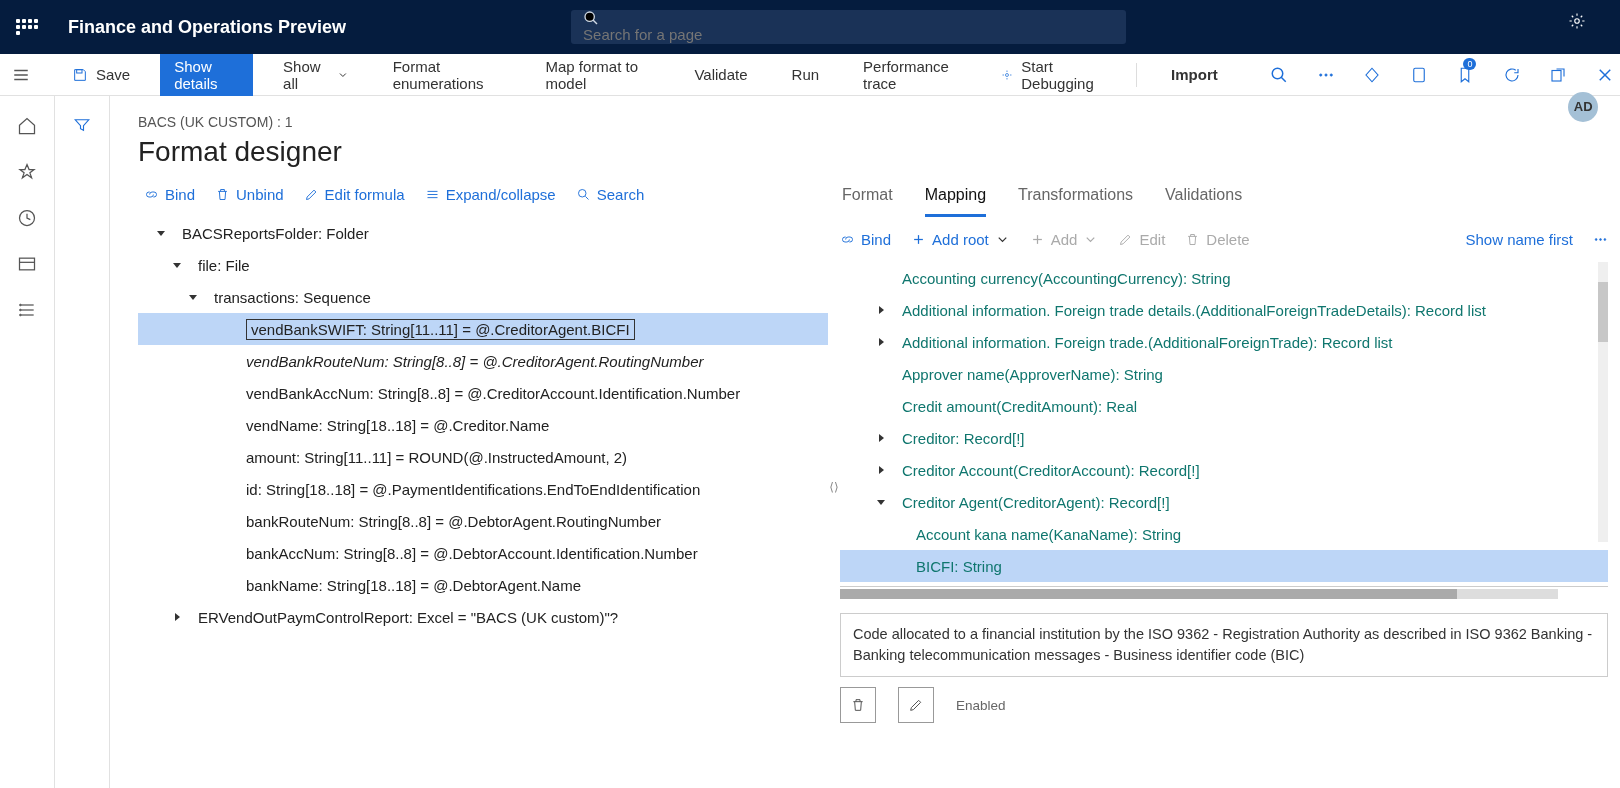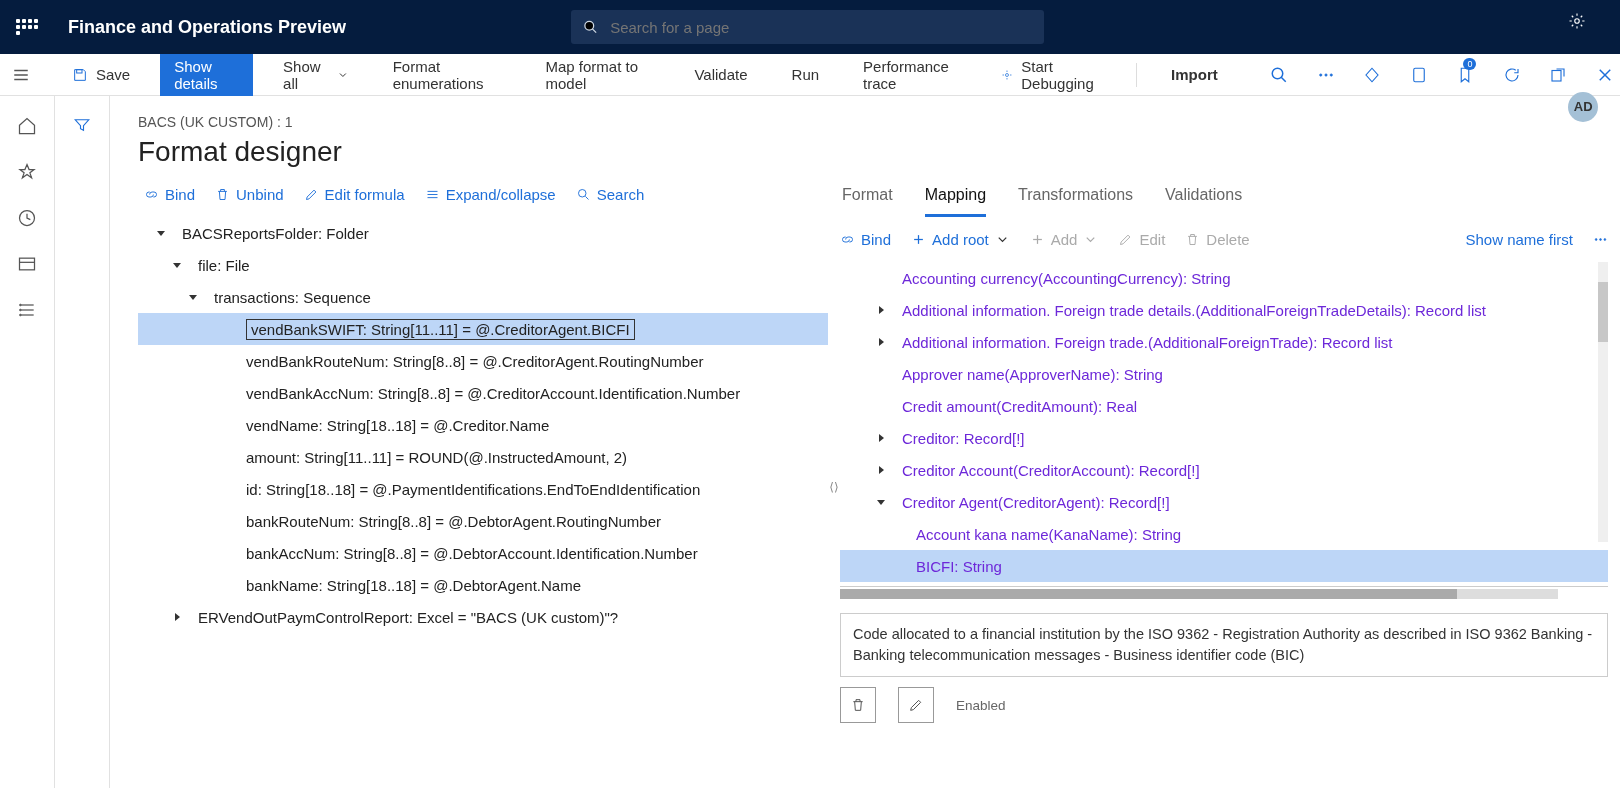--- a/index.html
+++ b/index.html
@@ -3,21 +3,21 @@
 <meta charset="utf-8">
 <style>
 * { box-sizing: border-box; margin: 0; padding: 0; font-family: "Segoe UI", Arial, sans-serif; }
 body { width: 1620px; height: 788px; overflow: hidden; background: #fff; }
 
 
 .topbar { height: 54px; background: #051c3e; color: #fff; display: flex; align-items: center; padding: 0 16px; }
 .topbar .waffle { width: 24px; display: flex; flex-wrap: wrap; gap: 2px; margin-right: 28px; }
 .topbar .waffle span { width: 4px; height: 4px; background: #fff; border-radius: 1px; }
 .topbar .app-title { font-size: 18px; font-weight: 700; }
-.topbar .search-box { margin-left: 225px; width: 473px; height: 34px; background: #1a3257; border-radius: 3px; display: flex; align-items: center; padding: 0 12px; color: #cfd8e3; }
+.topbar .search-box { margin-left: 225px; width: 555px; height: 34px; background: #1a3257; border-radius: 3px; display: flex; padding: 0 12px; color: #cfd8e3; flex-direction: column; }
 .topbar .search-box svg { width: 16px; height: 16px; margin-right: 12px; stroke: #cfd8e3; }
 .topbar .search-box input { background: transparent; border: none; outline: none; color: #cfd8e3; font-size: 15px; width: 100%; }
 .topbar .right { margin-left: auto; display: flex; align-items: flex-start; gap: 22px; flex-direction: column; }
 .topbar .right .company { font-size: 15px; }
 .topbar .right svg { width: 18px; height: 18px; stroke: #fff; fill: none; }
 .topbar .avatar { width: 30px; height: 30px; border-radius: 50%; background: #a4c0d6; color: #333; display: flex; align-items: center; justify-content: center; font-size: 13px; font-weight: 600; }
 
 
 .cmdbar { height: 42px; border-bottom: 1px solid #e1e1e1; display: flex; align-items: center; font-size: 15px; gap: 16px; }
 .cmdbar .left-pad { width: 55px; display:flex; align-items:center; justify-content:center; }
@@ -64,21 +64,21 @@
 .tree .node .tw svg { width:10px; height:10px; fill:#333; }
 .tree .node.sel { background: #bdd6f7; }
 .tree .node.sel .label { border: 1px solid #333; padding: 1px 4px; background:#bdd6f7; }
 .tree .label { white-space: nowrap; }
 
 
 .tabs { display: flex; gap: 32px; font-size: 16px; color: #666; margin-bottom: 14px; padding-left:2px; }
 .tabs .tab { padding-bottom: 10px; cursor: pointer; }
 .tabs .tab.active { color: #111; border-bottom: 3px solid #1e6fd9; font-weight: 500; }
 
-.right-tree { font-size: 15px; color: #6d28d9; overflow-y:auto; border-bottom:1px solid #ccc; padding-bottom:4px; position:relative; }
+.right-tree { font-size: 15px; color: #0f766e; overflow-y:auto; border-bottom:1px solid #ccc; padding-bottom:4px; position:relative; }
 .right-tree .node { display:flex; align-items:center; height:32px; }
 .right-tree .node.sel { background:#bdd6f7; }
 .right-tree .tw { width:18px; display:flex; justify-content:center; }
 .right-tree .tw svg { width:10px; height:10px; fill:#333; }
 .rt-scroll { position:absolute; right:0; top:0; width:10px; height:280px; background:#efefef; }
 .rt-scroll .thumb { width:10px; height:60px; background:#c7c7c7; position:absolute; top:20px; }
 
 .desc-box { border:1px solid #ccc; padding:10px 12px; font-size:14.5px; color:#333; margin-top:14px; line-height:1.45; }
 .bottom-row { display:flex; align-items:center; gap:22px; margin-top:10px; }
 .bottom-row .sqbtn { width:36px; height:36px; border:1px solid #999; display:flex; align-items:center; justify-content:center; cursor:pointer; }
@@ -331,21 +331,21 @@
                 </svg>
               </span>
               <span style="width:12px"></span>
               <span class="label">transactions: Sequence</span>
             </div>
             <div class="node sel" style="padding-left: 78px;">
               <span class="tw"></span>
               <span style="width:12px"></span>
               <span class="label">vendBankSWIFT: String[11..11] = @.CreditorAgent.BICFI</span>
             </div>
-            <div class="node" style="padding-left: 78px;">
+            <div class="node" style="padding-left: 78px; font-style: italic;">
               <span class="tw"></span>
               <span style="width:12px"></span>
               <span class="label">vendBankRouteNum: String[8..8] = @.CreditorAgent.RoutingNumber</span>
             </div>
             <div class="node" style="padding-left: 78px;">
               <span class="tw"></span>
               <span style="width:12px"></span>
               <span class="label">vendBankAccNum: String[8..8] = @.CreditorAccount.Identification.Number</span>
             </div>
             <div class="node" style="padding-left: 78px;">

